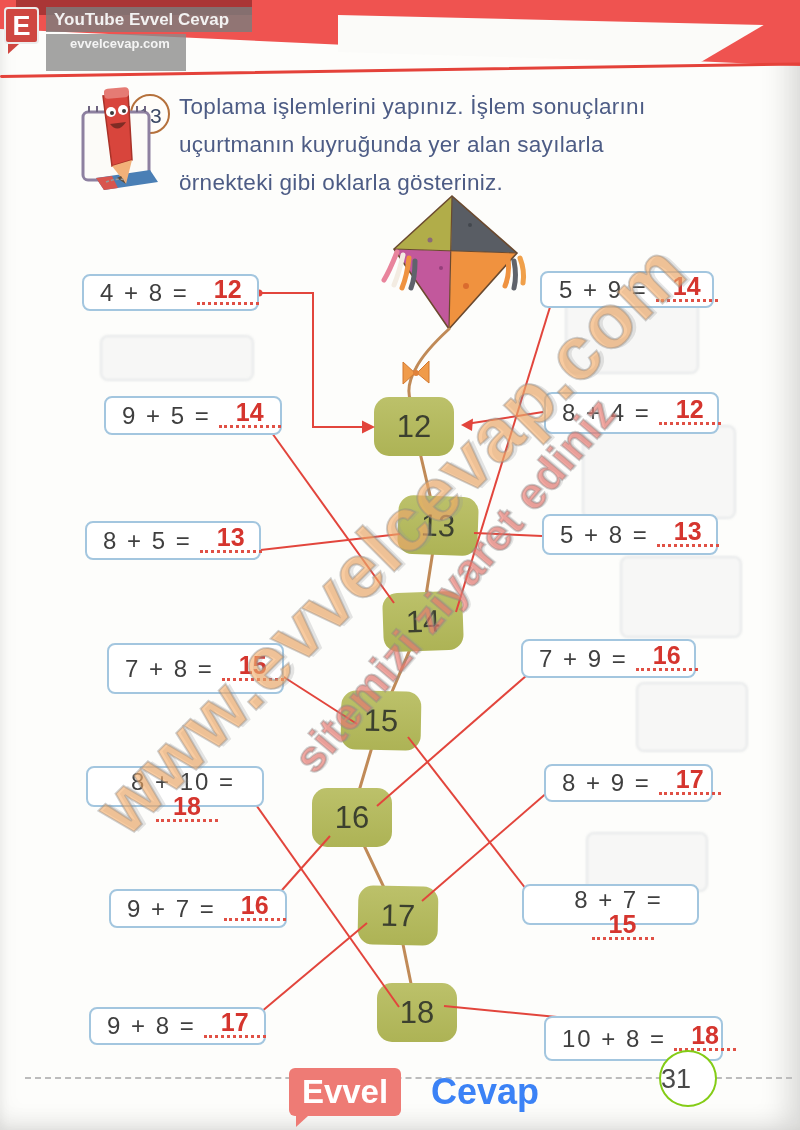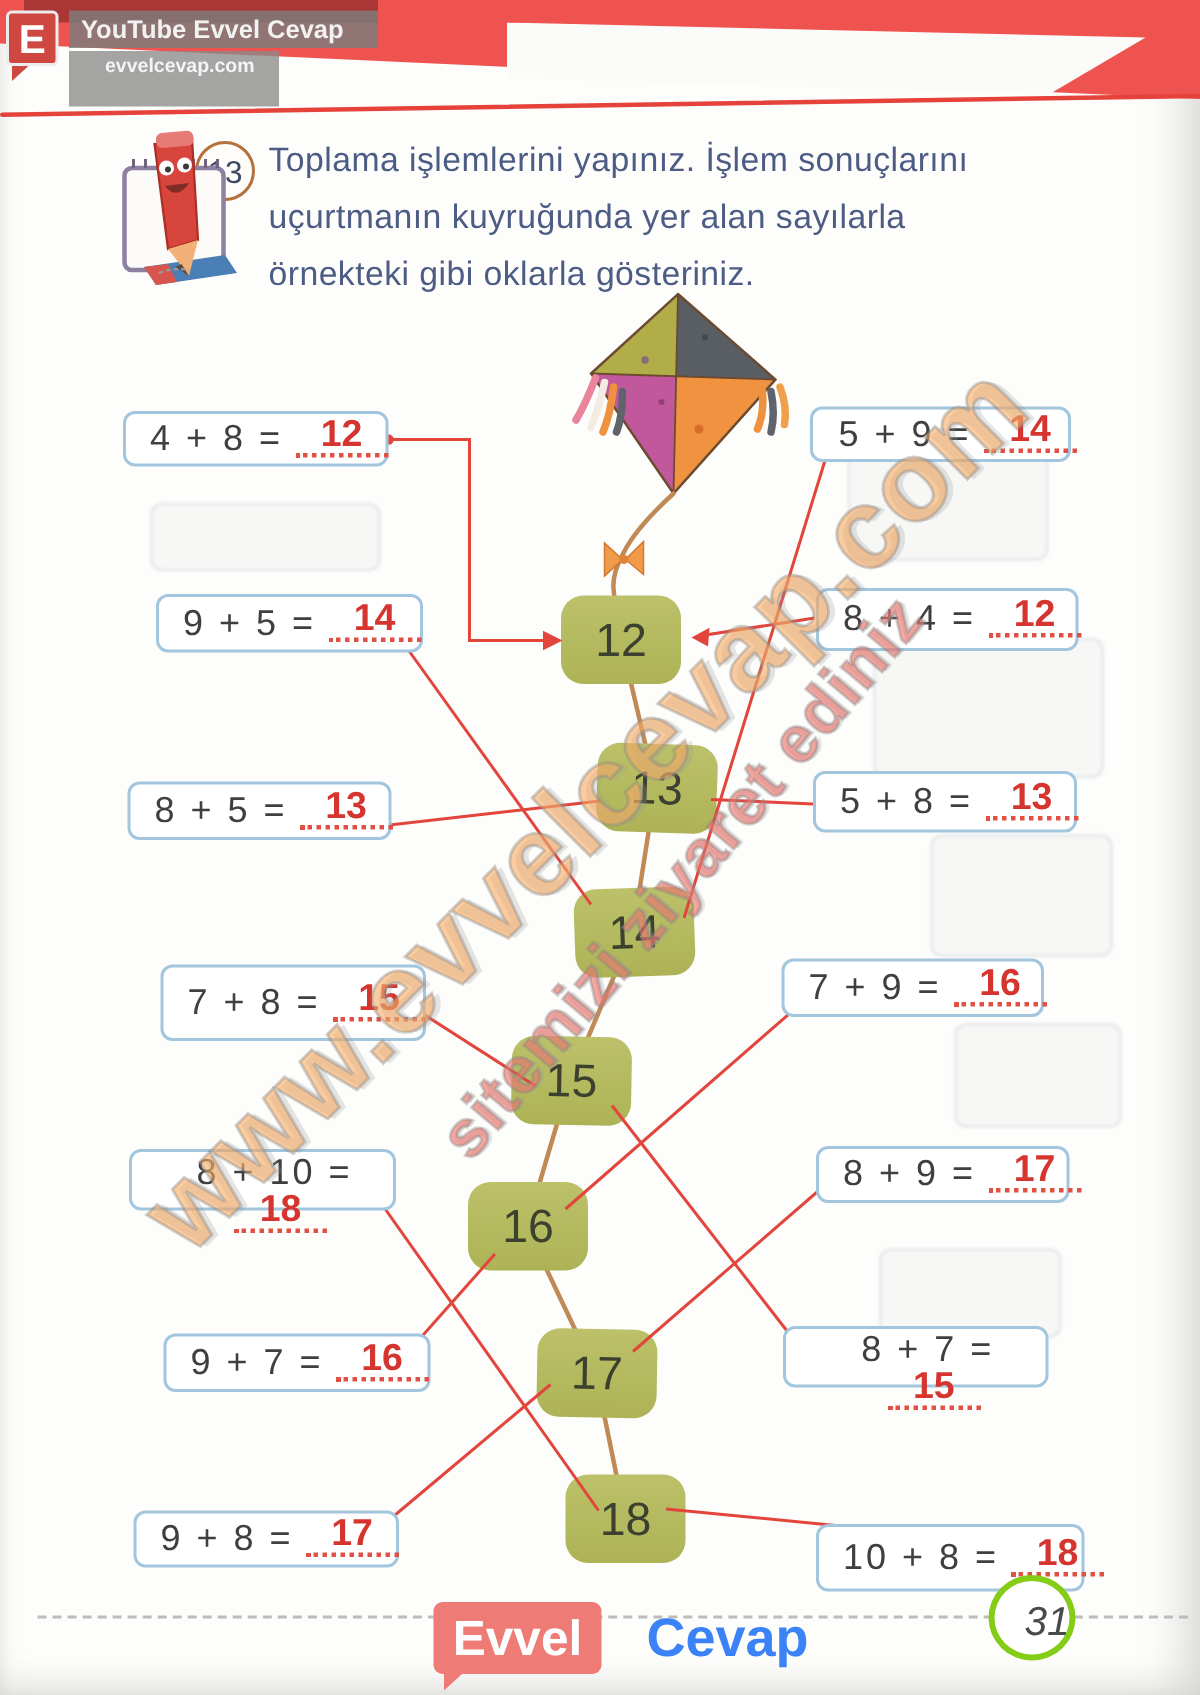--- a/index.html
+++ b/index.html
@@ -50,22 +50,22 @@
     text-shadow:3px 3px 0 rgba(150,150,150,.25);}
   .wm2{left:175px;top:560px;width:560px;font-size:44px;color:rgba(237,118,108,.62);
     transform:rotate(-50deg);letter-spacing:1px;
     text-shadow:2px 2px 0 rgba(150,150,150,.25);}
   
   .dash-line{left:25px;top:1077px;width:767px;border-top:2px dashed #bcbcbc;}
   .brand-red{left:289px;top:1068px;width:112px;height:48px;background:#ee7b75;border-radius:6px;
     color:#fff;font-size:33px;font-weight:bold;text-align:center;line-height:48px;}
   .brand-tail{left:296px;top:1116px;width:0;height:0;border-left:12px solid #ee7b75;border-bottom:11px solid transparent;}
   .brand-gray{left:431px;top:1068px;height:48px;color:#3b82f6;font-size:36px;font-weight:bold;line-height:48px;}
-  .page-circle{left:659px;top:1050px;width:58px;height:57px;background:#fff;border:4px solid #84cc16;border-radius:50%;
-    color:#4a4a4a;font-size:27px;text-align:right;line-height:55px;box-sizing:border-box;font-style:italic;}
+  .page-circle{left:659px;top:1050px;width:58px;height:57px;background:#fff;border:2px solid #84cc16;border-radius:50%;
+    color:#4a4a4a;font-size:27px;text-align:left;line-height:55px;box-sizing:border-box;}
   svg{position:absolute;left:0;top:0;pointer-events:none;}
 </style>
 </head>
 <body>
 
 <div id="page">
 
   <div class="abs ghost" style="left:565px;top:295px;width:130px;height:75px;"></div>
   <div class="abs ghost" style="left:582px;top:425px;width:150px;height:90px;"></div>
   <div class="abs ghost" style="left:620px;top:556px;width:118px;height:78px;"></div>

